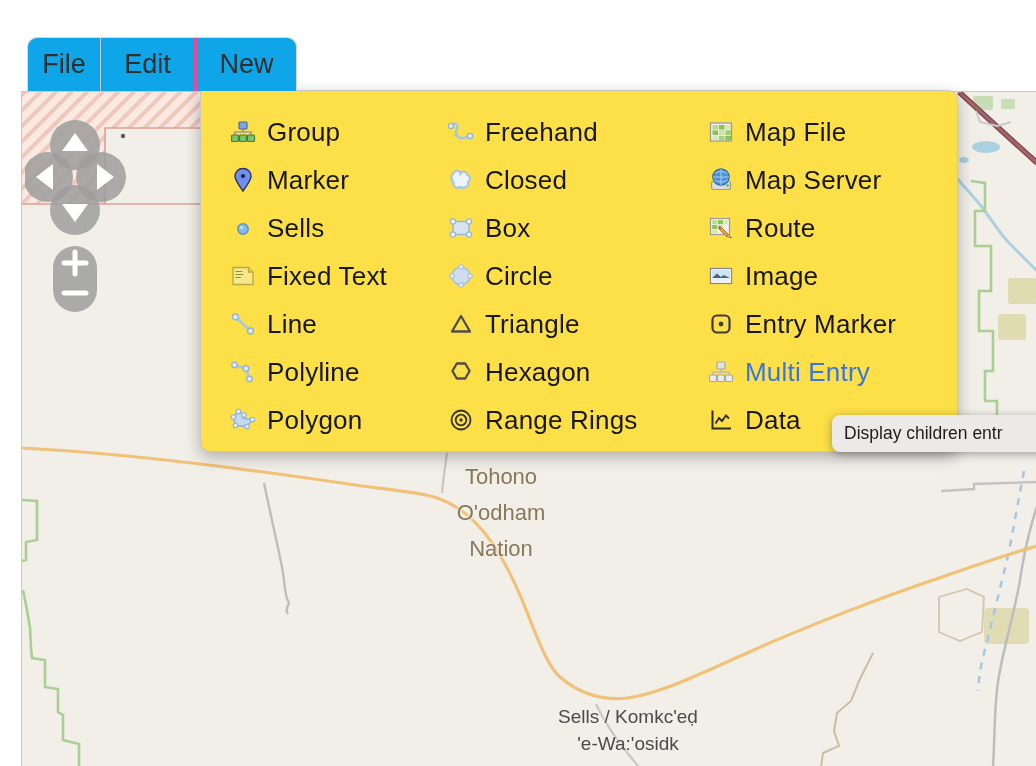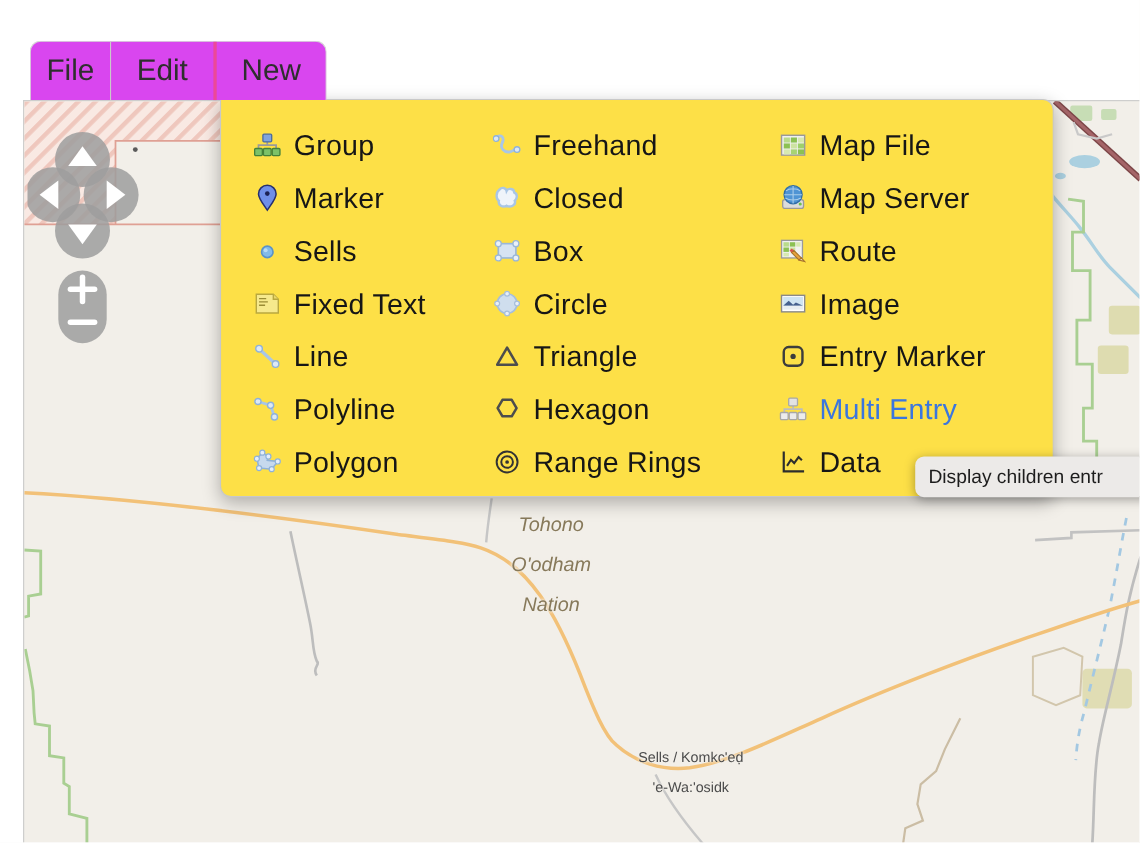--- a/index.html
+++ b/index.html
@@ -1,38 +1,38 @@
 <!DOCTYPE html>
 <html><head>
 <meta charset="utf-8">
 <style>
   html,body{margin:0;padding:0;background:#fff;}
   #app{position:relative;width:1036px;height:766px;overflow:hidden;background:#fff;
        font-family:"Liberation Sans",sans-serif;}
 
   
   .tabbar{position:absolute;left:27px;top:37px;height:53px;display:flex;
-          background:#d946ef;border:1px solid #d6d6d6;border-bottom:none;
+          background:#0ea5e9;border:1px solid #d6d6d6;border-bottom:none;
           border-radius:10px 10px 0 0;z-index:30;}
   .tab{display:flex;align-items:center;justify-content:center;
        font-size:27px;color:#2e2e2e;cursor:default;}
   .tab-file{width:72px;border-right:1px solid #c9c9c9;}
   .tab-edit{width:93px;border-right:3px solid #ec4899;}
   .tab-new{width:99px;}
 
   
   .map{position:absolute;left:21px;top:91px;width:1015px;height:675px;
        background:#f2efe9;border-top:1px solid #cacaca;border-left:1px solid #cacaca;
        overflow:hidden;z-index:1;}
   .map svg.base{position:absolute;left:0;top:0;}
   .maplabel{position:absolute;text-align:center;white-space:nowrap;
             text-shadow:0 0 2px #f2efe9,0 0 3px #f2efe9,0 0 4px #f2efe9;}
-  .lbl-nation{left:373px;top:367px;width:212px;font-size:18px;line-height:36px;
-              font-style:italic;color:#87795a;}
-  .lbl-town{left:475px;top:583px;width:262px;font-size:13px;line-height:27px;color:#4b4b4b;text-align:center;}
+  .lbl-nation{left:373px;top:367px;width:212px;font-size:22px;line-height:36px;
+              color:#87795a;}
+  .lbl-town{left:475px;top:611px;width:262px;font-size:19px;line-height:27px;color:#4b4b4b;text-align:center;}
 
   .ctrls{position:absolute;left:3px;top:27px;}
 
   
   .menu{position:absolute;left:200px;top:90px;width:758px;height:362px;
         background:#fde047;border:1px solid #c8c8c8;border-radius:0 10px 10px 10px;
         box-shadow:0 5px 16px rgba(0,0,0,.28);z-index:20;display:flex;
         padding-top:17px;box-sizing:border-box;}
   .menu ul{list-style:none;margin:0;padding:0;}
   .col1{width:218px;} .col2{width:260px;} .col3{flex:1;}

